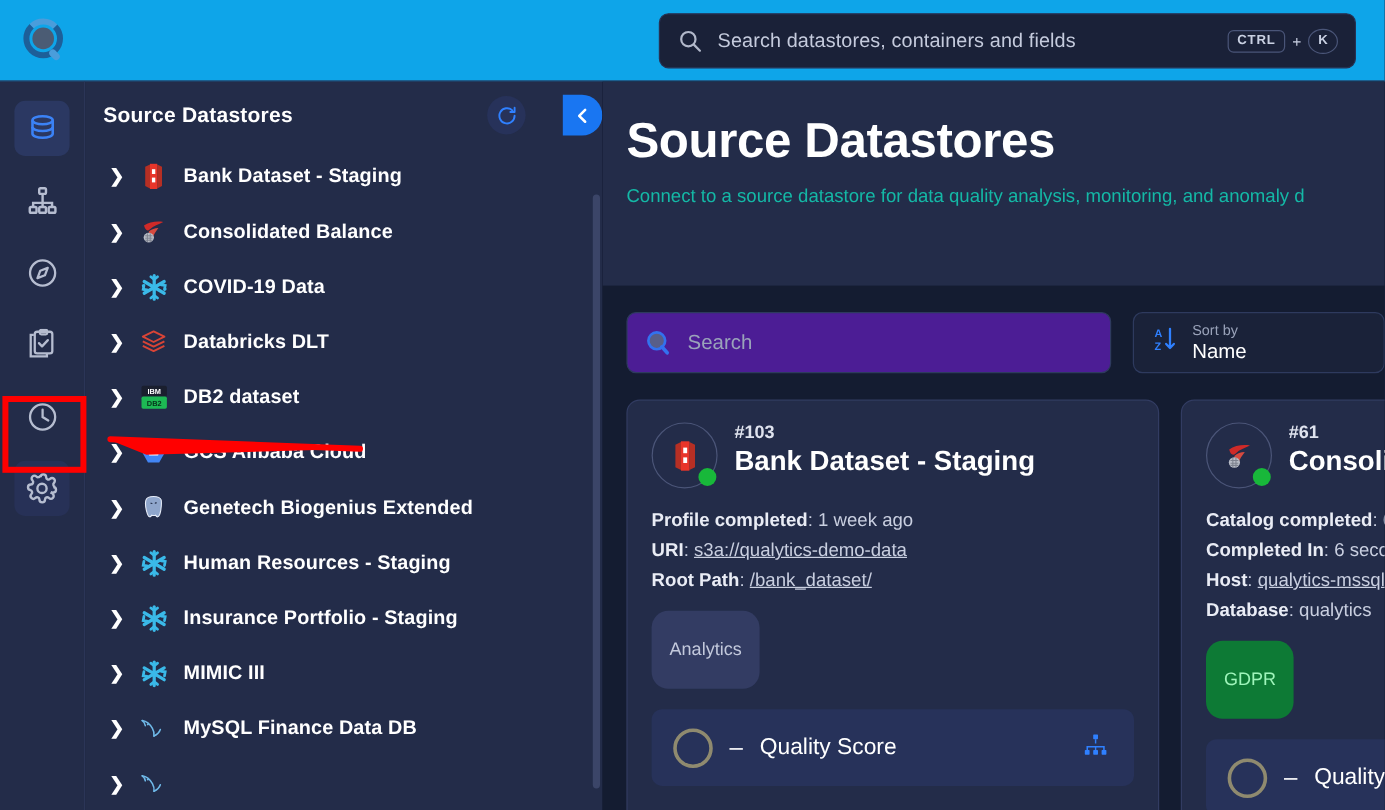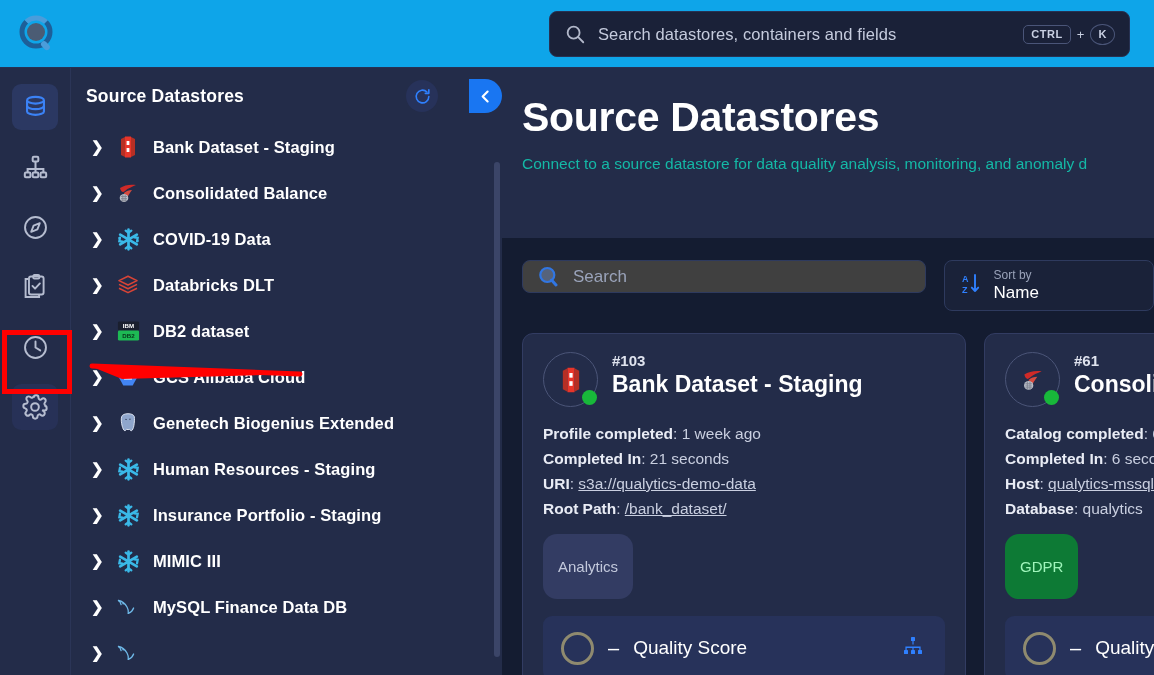--- a/index.html
+++ b/index.html
@@ -99,21 +99,21 @@
   .main {
     position: absolute; left: 502px; top: 68px; width: 652px; height: 607px;
     background: #141c31; overflow: hidden;
   }
   .main-hero { background: #232c49; padding: 26px 0 26px 20px; height: 170px; }
   .hero-title { color: #ffffff; font-size: 41px; font-weight: 700; letter-spacing: -.3px; line-height: 1.15; }
   .hero-sub { color: #14b8a6; font-size: 15.5px; margin-top: 14px; white-space: nowrap; }
 
   .tools-row { display: flex; gap: 18px; padding: 22px 0 0 20px; }
   .search-box {
-    width: 444px; height: 33px; background: #404040; border: 1px solid #2e3a5e;
+    width: 444px; height: 51px; background: #4c1d95; border: 1px solid #2e3a5e;
     border-radius: 8px; display: flex; align-items: center; padding: 0 14px;
   }
   .search-box .gs-icon { width: 24px; height: 24px; flex: 0 0 24px; margin-right: 12px; }
   .search-ph { color: #9aa3ba; font-size: 17px; }
   .sort-box {
     width: 230px; height: 51px; background: #1a2239; border: 1px solid #2e3a5e;
     border-radius: 8px; display: flex; align-items: center; padding: 0 14px; gap: 13px;
   }
   .sort-icon { color: #2f80ff; flex: 0 0 22px; }
   .sort-label { color: #9aa3ba; font-size: 12px; line-height: 1.25; }
@@ -453,23 +453,20 @@
           </div>
           <div>
             <div class="card-id">#103</div>
             <div class="card-title">Bank Dataset - Staging</div>
           </div>
         </div>
 
         <div class="meta">
           <div class="meta-line">
             <b>Profile completed</b><span>: </span><span>1 week ago</span>
-          </div>
-          <div class="meta-line">
-            <b>Completed In</b><span>: </span><span>21 seconds</span>
           </div>
           <div class="meta-line">
             <b>URI</b><span>: </span><a href="#">s3a://qualytics-demo-data</a>
           </div>
           <div class="meta-line">
             <b>Root Path</b><span>: </span><a href="#">/bank_dataset/</a>
           </div>
         </div>
 
         <span class="badge">Analytics</span>

